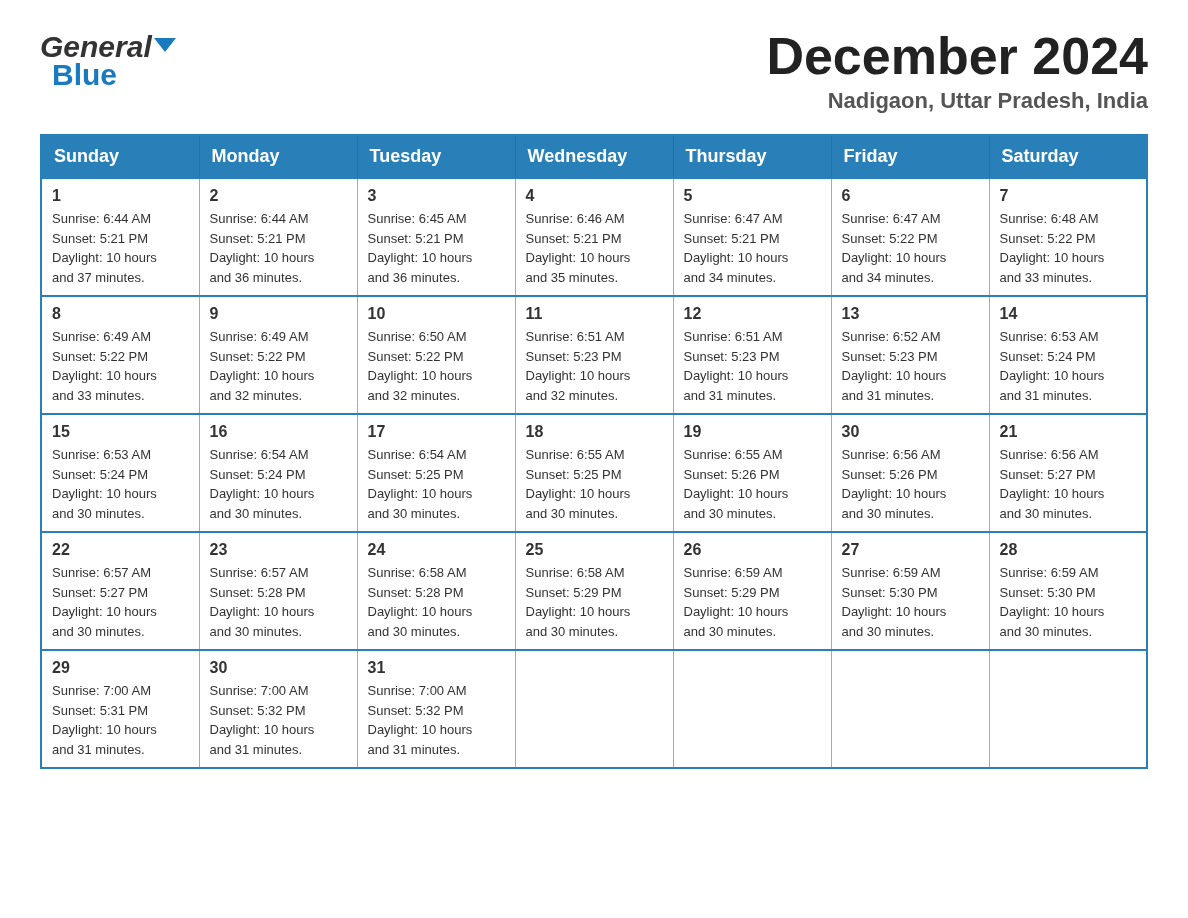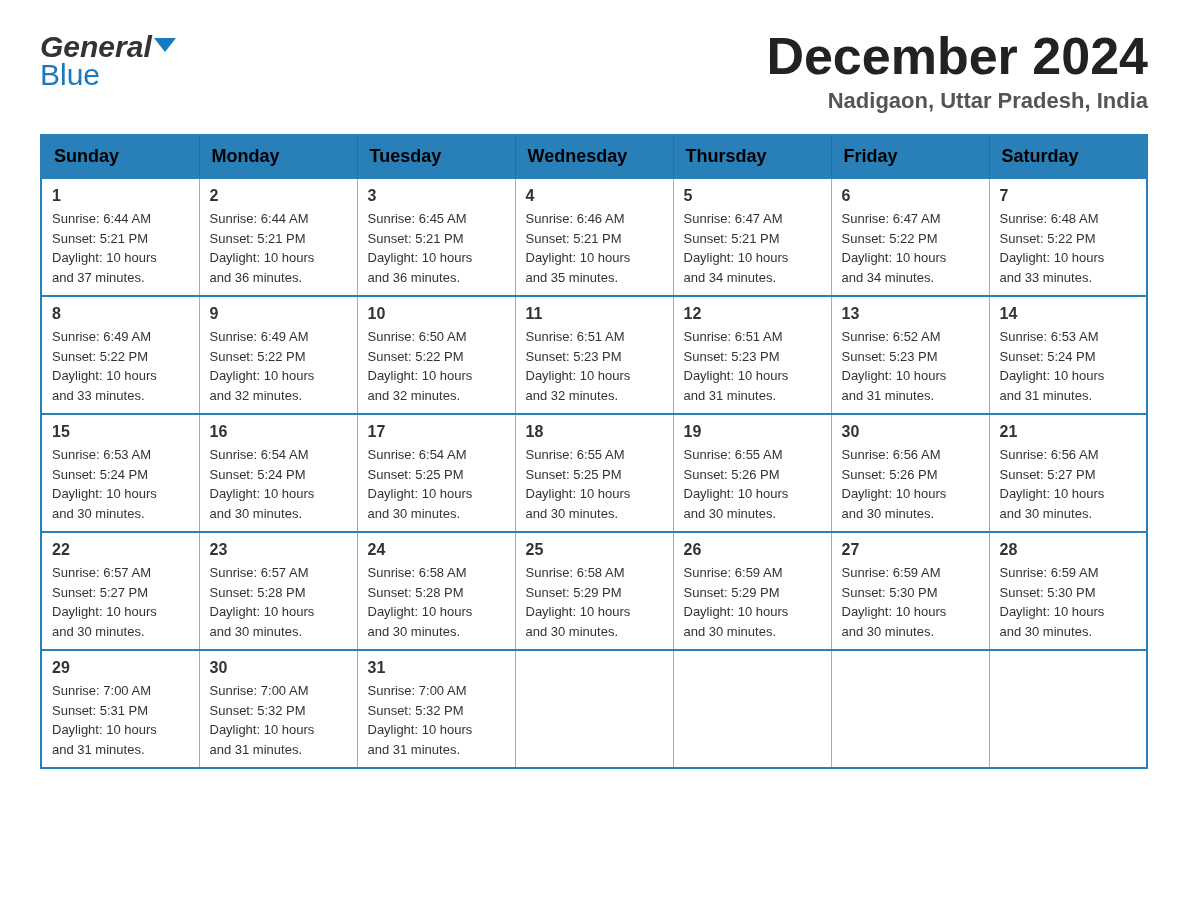--- a/index.html
+++ b/index.html
@@ -36,21 +36,21 @@
       margin-top: 6px;
       font-weight: bold;
     }
     .calendar {
       width: 100%;
       border-collapse: collapse;
       border: 2px solid #2980b9;
     }
     .calendar th {
       background-color: #2980b9;
-      color: #000000;
+      color: #ffffff;
       font-size: 18px;
       font-weight: bold;
       padding: 10px 12px;
       text-align: left;
       border: 1px solid #2471a3;
     }
     .calendar td {
       width: 14.28%;
       vertical-align: top;
       padding: 8px 10px;
@@ -78,21 +78,21 @@
 <body>
 
 <div class="header">
   <div class="logo">
     <div style="display:flex; align-items:flex-start;font-style:italic;">
       <span style="font-size:30px; font-weight:bold; color:#333;">General</span>
       <svg width="22" height="22" viewBox="0 0 22 22" style="margin-top:4px; margin-left:2px;">
         <polygon points="11,18 22,4 0,4" fill="#1a7abf"></polygon>
       </svg>
     </div>
-    <span style="font-size:30px; font-weight:normal; color:#1a7abf; margin-top:-6px; margin-left:0px;">Blue</span>
+    <span style="font-size:30px; font-weight:bold; color:#1a7abf; margin-top:-6px; margin-left:12px;">Blue</span>
   </div>
   <div class="title-section">
     <div class="month-title">December 2024</div>
     <div class="location">Nadigaon, Uttar Pradesh, India</div>
   </div>
 </div>
 
 <table class="calendar" id="calendar-table">
   <thead id="calendar-header">
     <tr id="calendar-header-row">

